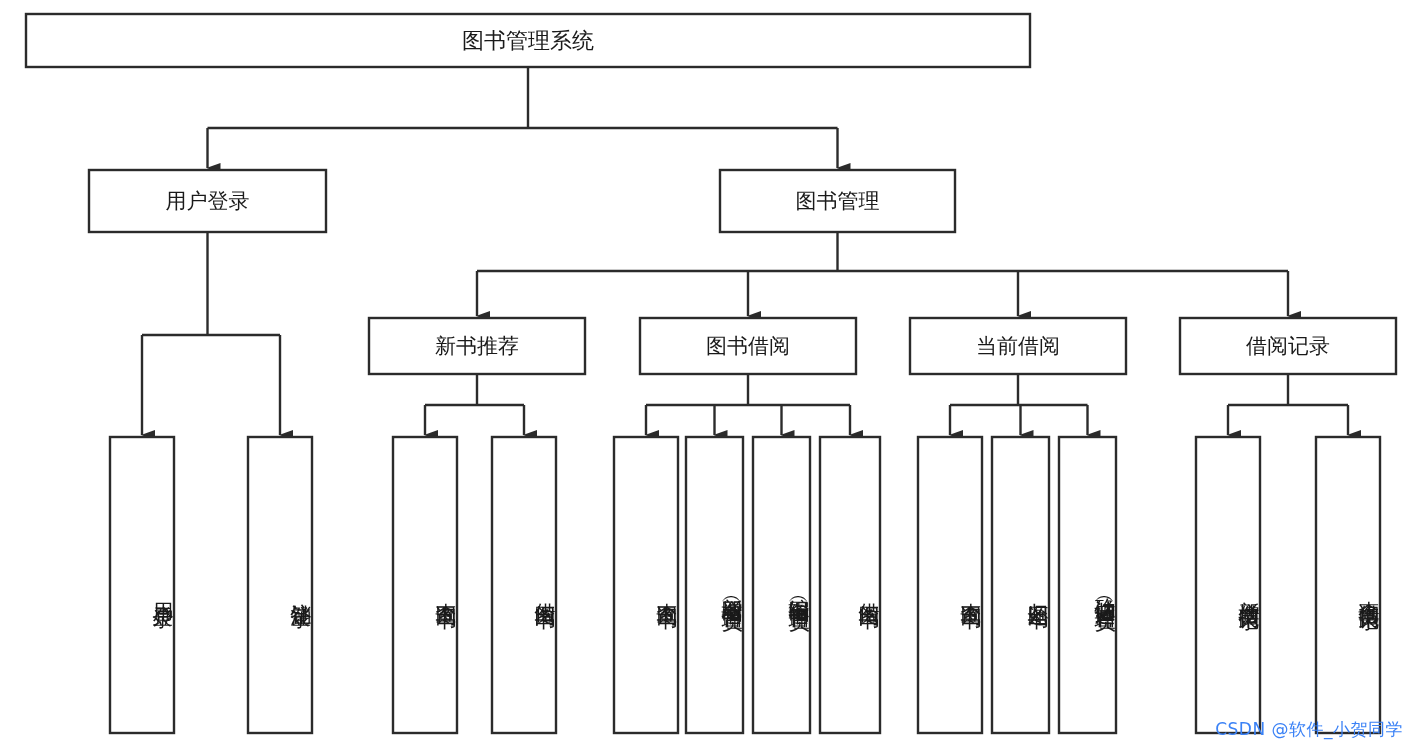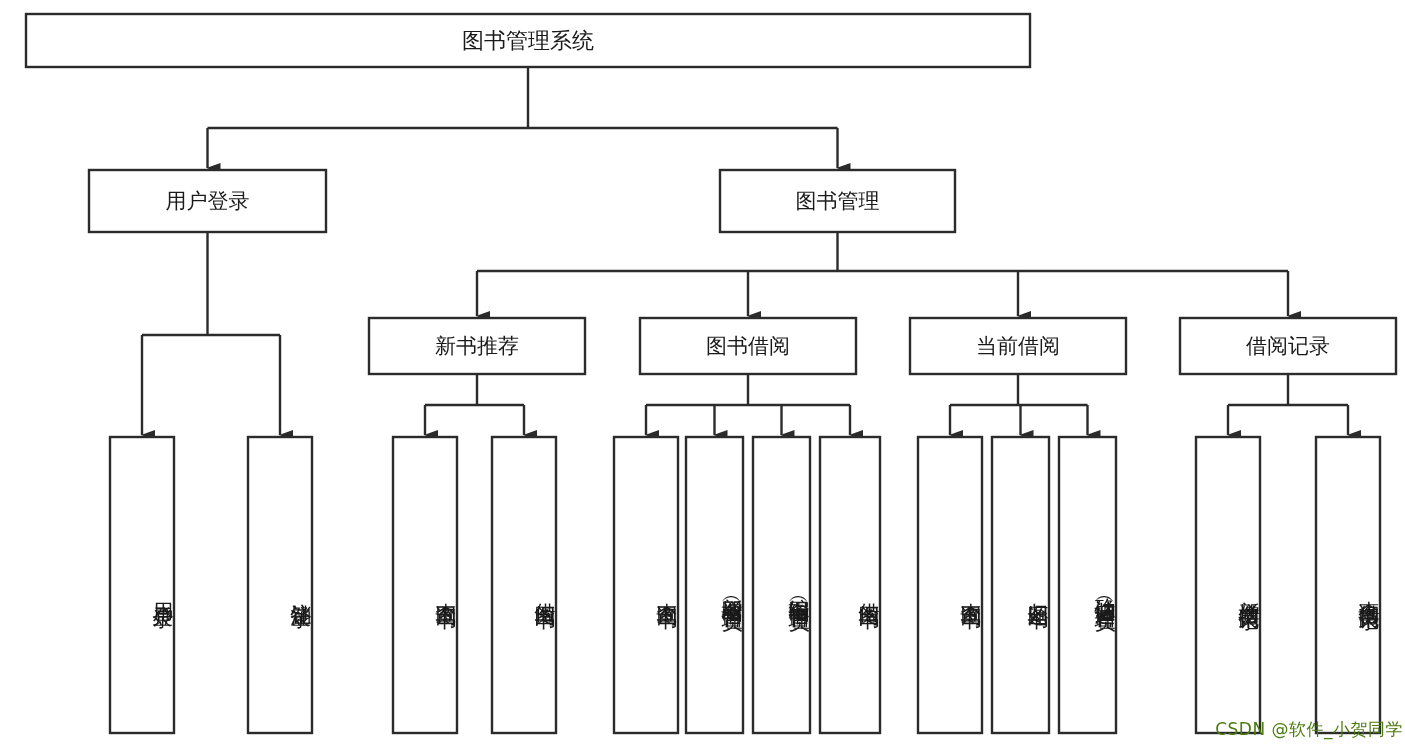--- a/index.html
+++ b/index.html
@@ -68,21 +68,21 @@
     align-items: flex-start;
     justify-content: center;
     pointer-events: none;
   }
   #watermark {
     position: absolute;
     right: 10px;
     bottom: 6px;
     font-family: "DejaVu Sans", "Liberation Sans", sans-serif;
     font-size: 17px;
-    color: #4d7c0f;
+    color: #3b82f6;
     white-space: nowrap;
     letter-spacing: 0.5px;
   }
 </style>
 </head>
 <body>
 
 <div id="diagram-root">
 
   <svg id="tree-svg" viewBox="0 0 1405 747">

